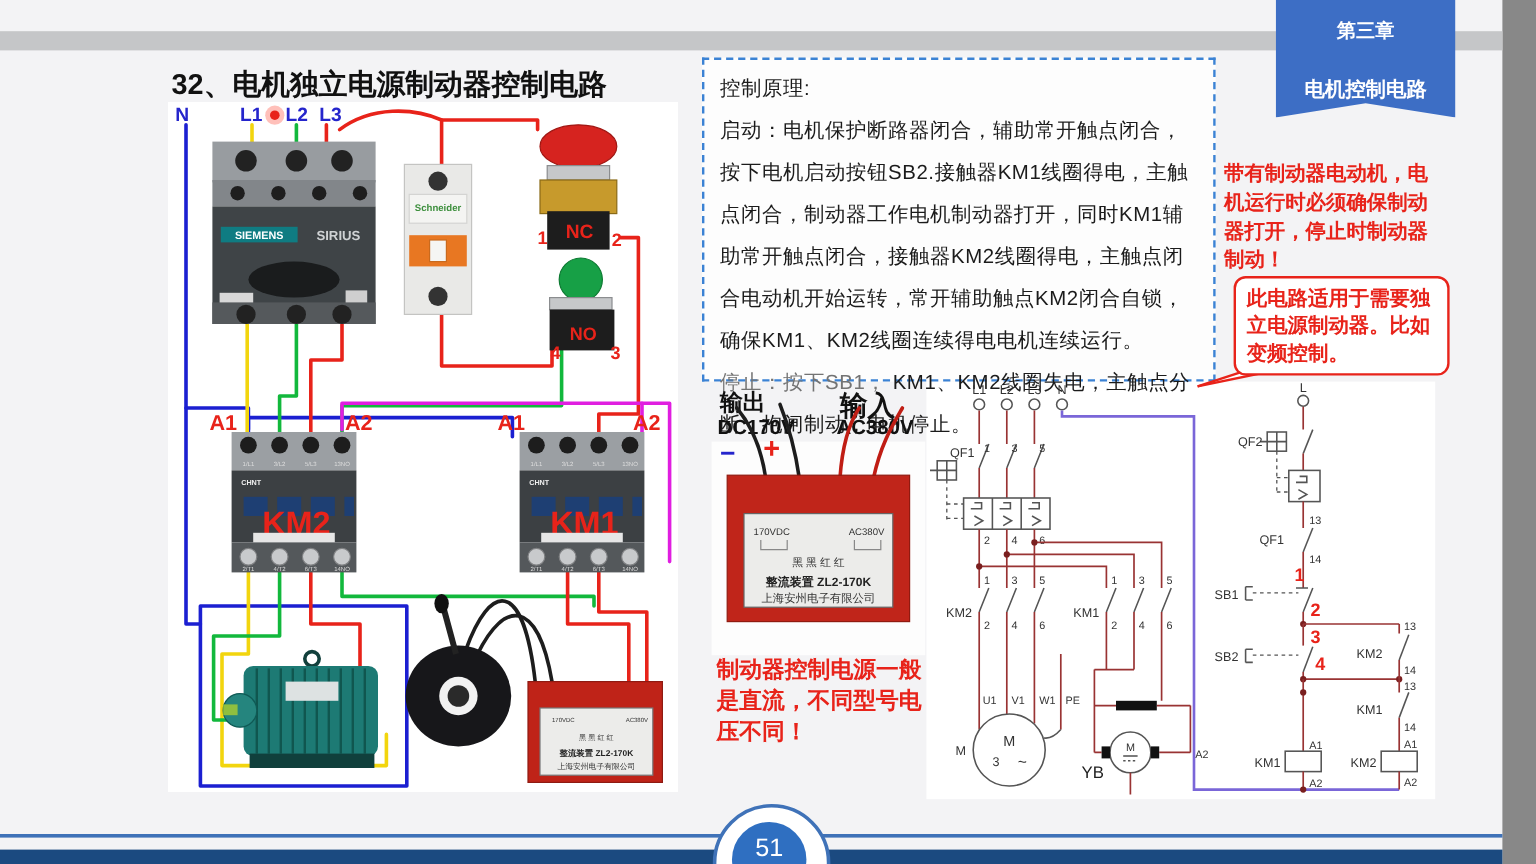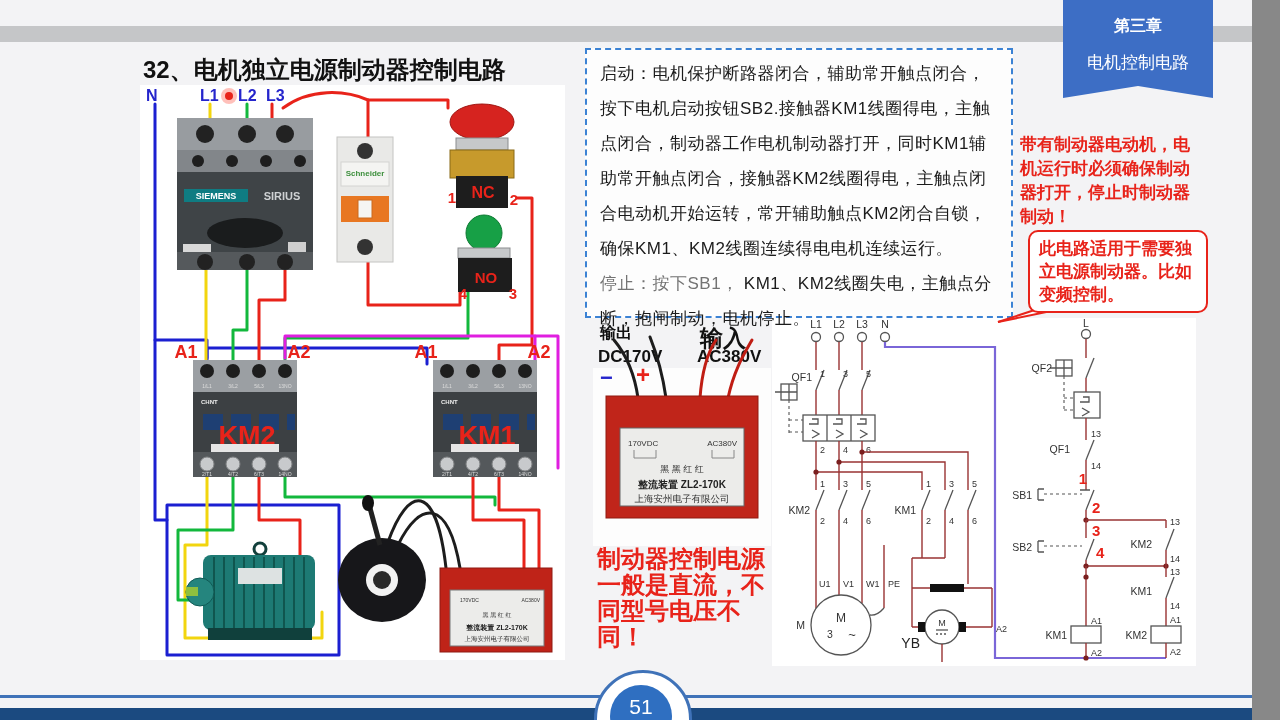--- a/index.html
+++ b/index.html
@@ -3,34 +3,34 @@
 <meta charset="utf-8">
 <style>
   html,body{margin:0;padding:0}
   body{font-family:"Liberation Sans",sans-serif;background:#888}
   #slide{position:relative;width:1252px;height:720px;background:#f3f3f5;overflow:hidden}
   .abs{position:absolute}
   .topbar{left:0;top:26px;width:1280px;height:16px;background:#c5c6c8}
   .ribbon{left:1063px;top:0;width:150px;height:100px;background:#3d6ec5;color:#fff;text-align:center;
           clip-path:polygon(0 0,100% 0,100% 98%,50% 86%,0 98%);z-index:30}
   .ribbon .l1{margin-top:16px;font-size:16px;font-weight:bold}
-  .ribbon .l2{margin-top:14px;font-size:17px;font-weight:normal}
+  .ribbon .l2{margin-top:26px;font-size:17px;font-weight:bold}
   .title{left:143px;top:54px;font-size:24px;font-weight:bold;color:#111;white-space:nowrap}
   .photo-bg{left:140px;top:85px;width:425px;height:575px;background:#fff}
   .rect-bg{left:593px;top:368px;width:178px;height:178px;background:#fdfdfd}
   .sch-bg{left:772px;top:318px;width:424px;height:348px;background:#fff}
   .pbox{left:585px;top:48px;width:428px;height:270px;background:#fdfdfd;border:2px dashed #3b82d4;
         box-sizing:border-box;padding:6px 13px;font-size:17px;line-height:35px;color:#1b1b1b;letter-spacing:.5px}
   .pbox .red{color:#737373}
   .warn{left:1020px;top:133px;width:182px;font-size:17px;line-height:24px;font-weight:bold;color:#e8231a}
   .bubble{left:1028px;top:230px;width:158px;background:#fff;border:2px solid #e8231a;border-radius:10px;
           padding:5px 9px;font-size:17px;line-height:23px;font-weight:bold;color:#e8231a;z-index:22}
-  .dcnote{left:597px;top:546px;width:182px;font-size:24px;line-height:26px;font-weight:bold;color:#e8231a}
+  .dcnote{left:597px;top:546px;width:182px;font-size:19px;line-height:26px;font-weight:bold;color:#e8231a}
   .io{left:598px;top:323px;width:175px;height:55px}
-  .io .out-l{position:absolute;left:2px;top:0;font-size:16px;font-weight:bold;color:#111}
+  .io .out-l{position:absolute;left:2px;top:0;font-size:19px;font-weight:bold;color:#111}
   .io .out-v{position:absolute;left:0;top:24px;font-size:17px;font-weight:bold;color:#111}
   .io .in-l{position:absolute;left:102px;top:0;font-size:23px;font-weight:bold;color:#111}
   .io .in-v{position:absolute;left:99px;top:24px;font-size:17px;font-weight:bold;color:#111}
   .io .minus{position:absolute;left:2px;top:42px;font-size:22px;font-weight:bold;color:#2525cc}
   .io .plus{position:absolute;left:38px;top:38px;font-size:24px;font-weight:bold;color:#e8231a}
   .blueline{left:0;top:695px;width:1280px;height:3px;background:#3f72b8;z-index:5}
   .navybar{left:0;top:708px;width:1280px;height:12px;background:#1b4a80;z-index:4}
   .badge-w{left:594px;top:670px;width:92px;height:92px;background:#fff;border:3px solid #3f72b8;border-radius:50%;z-index:6}
   .badge-b{left:610px;top:685px;width:62px;height:62px;background:#2f6fc1;border-radius:50%;z-index:7}
   .badge-b span{display:block;text-align:center;margin-top:10px;font-size:21px;color:#fff}
@@ -264,20 +264,21 @@
       <rect x="450" y="590" width="94" height="56" fill="#ececea" stroke="#777"></rect>
       <text x="460" y="602" font-size="5" fill="#333">170VDC</text>
       <text x="540" y="602" text-anchor="end" font-size="5" fill="#333">AC380V</text>
       <text x="497" y="617" text-anchor="middle" font-size="6" fill="#333">黑  黑  红  红</text>
       <text x="497" y="630" text-anchor="middle" font-size="7" font-weight="bold" fill="#222">整流装置 ZL2-170K</text>
       <text x="497" y="641" text-anchor="middle" font-size="6.5" fill="#333">上海安州电子有限公司</text>
     </g>
   </svg>
 
   <div class="abs pbox">
+    <div>控制原理:</div>
     <span>启动：电机保护断路器闭合，辅助常开触点闭合，按下电机启动按钮SB2.接触器KM1线圈得电，主触点闭合，制动器工作电机制动器打开，同时KM1辅助常开触点闭合，接触器KM2线圈得电，主触点闭合电动机开始运转，常开辅助触点KM2闭合自锁，确保KM1、KM2线圈连续得电电机连续运行。</span><br>
     <span class="red">停止：按下SB1，</span><span> KM1、KM2线圈失电，主触点分断，抱闸制动，电机停止。</span>
   </div>
 
   <div class="abs bubble">此电路适用于需要独立电源制动器。比如变频控制。</div>
   <div class="abs warn">带有制动器电动机，电机运行时必须确保制动器打开，停止时制动器制动！</div>
   <svg class="abs tail" width="130" height="32">
     <polygon points="13,26 77,5 115,5" fill="#fff"></polygon>
     <line x1="13" y1="26" x2="77" y2="5" stroke="#e8231a" stroke-width="2"></line>
     <line x1="13" y1="26" x2="115" y2="5" stroke="#e8231a" stroke-width="2"></line>

